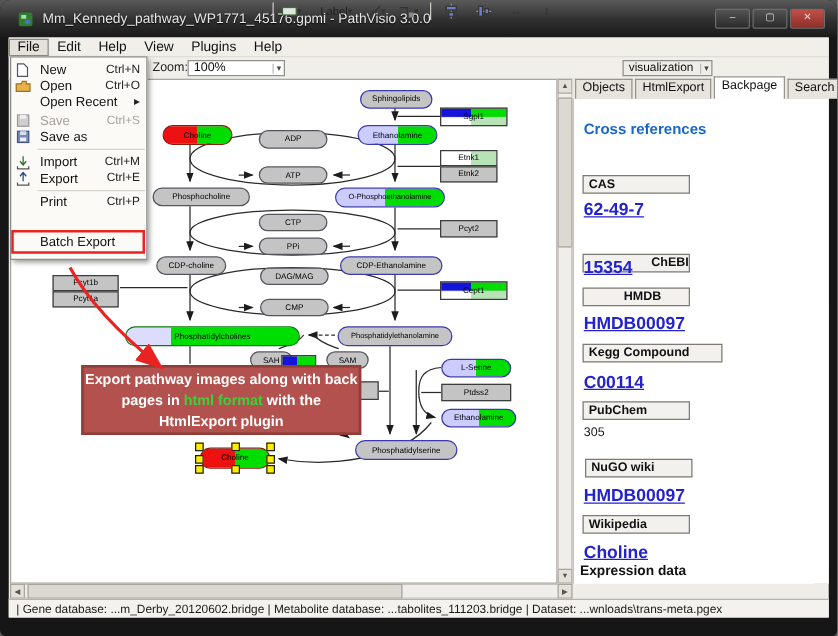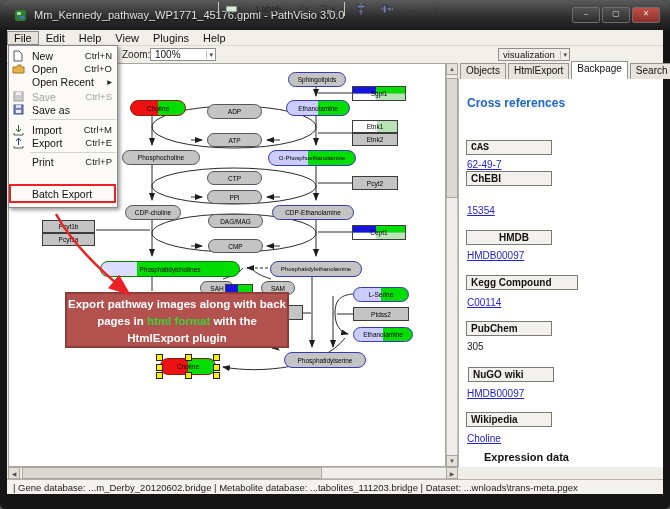--- a/index.html
+++ b/index.html
@@ -64,23 +64,23 @@
   .sb-thumb{background:#dcd9d2;border:1px solid #a9a69f;}
   
   .sidebar{left:458px;top:63px;width:205px;height:404px;background:#fff;border-left:1px solid #b3b0aa;z-index:6;}
   .tabsrow{left:458px;top:63px;width:205px;height:16px;background:#eceae4;display:flex;align-items:flex-end;z-index:7;}
   .tab{font-size:10px;color:#111;border:1px solid #97948e;border-bottom:none;background:#e6e4dd;
        padding:1px 5px;margin-left:2px;height:13px;}
   .tab.active{background:#fff;font-weight:normal;height:15px;}
   .sb-head{position:absolute;font-size:12px;font-weight:bold;color:#1a66c8;z-index:8;}
   .refbox{position:absolute;width:86px;height:15px;background:#f2f1ee;border:1px solid #7d7a74;z-index:8;
           font-size:10px;font-weight:bold;color:#111;padding:1px 0 0 4px;box-sizing:border-box;}
-  .reflink{position:absolute;font-size:10px;font-weight:normal;color:#2323cc;text-decoration:underline;z-index:8;}
+  .reflink{position:absolute;font-size:14px;font-weight:bold;color:#2323cc;text-decoration:underline;z-index:8;}
   .refplain{position:absolute;font-size:10px;color:#222;z-index:8;}
-  .sb-foot{position:absolute;font-size:11px;font-weight:bold;color:#111;z-index:8;margin-left:20px;}
+  .sb-foot{position:absolute;font-size:11px;font-weight:bold;color:#111;z-index:8;}
   
   .statusbar{left:7px;top:479px;width:656px;height:15px;background:#f3f2ef;border-top:1px solid #b5b2ac;
              font-size:9.5px;color:#1a1a1a;display:flex;align-items:center;padding-left:6px;z-index:6;}
   svg.topsvg{left:0;top:0;width:670px;height:509px;z-index:70;pointer-events:none;}
 </style>
 </head>
 <body>
 
 <div class="screen">
 
@@ -104,21 +104,21 @@
     <span class="pressed">File</span>
     <span>Edit</span>
     <span>Help</span>
     <span>View</span>
     <span>Plugins</span>
     <span>Help</span>
   </div>
 
   <div class="abs toolbar"></div>
   <span class="abs tb-label" style="left:122px;top:49px;">Zoom:</span>
-  <div class="abs combo" style="left:150px;top:48px;width:66px;height:13px;">
+  <div class="abs combo" style="left:150px;top:48px;width:78px;height:13px;">
     <span>100%</span>
     <span class="car">▾</span>
   </div>
   <div class="abs tb-sep" style="left:218px;"></div>
   <div class="abs tb-btn" style="left:224px;">
     <svg width="13" height="10">
         <rect x="1" y="2" width="11" height="6" fill="#dfe8df" stroke="#446644"></rect>
       </svg>
     <span class="caret">▾</span>
   </div>
@@ -274,23 +274,23 @@
   <div class="abs sidebar"></div>
   <div class="abs tabsrow">
     <span class="tab">Objects</span>
     <span class="tab">HtmlExport</span>
     <span class="tab active">Backpage</span>
     <span class="tab">Search</span>
 
   </div>
   <div class="sb-head" style="left:467px;top:96px;">Cross references</div>
 
-  <div class="refbox" style="left:466px;top:140px;font-family:Liberation Mono, monospace;">CAS</div>
+  <div class="refbox" style="left:466px;top:140px;">CAS</div>
   <div class="reflink" style="left:467px;top:159px;">62-49-7</div>
-  <div class="refbox" style="left:466px;top:171px;">ChEBI</div>
+  <div class="refbox" style="left:466px;top:203px;text-align:right;">ChEBI</div>
   <div class="reflink" style="left:467px;top:205px;">15354</div>
   <div class="refbox" style="left:466px;top:230px;padding-left:32px;">HMDB</div>
   <div class="reflink" style="left:467px;top:250px;">HMDB00097</div>
   <div class="refbox" style="left:466px;top:275px;width:112px;">Kegg Compound</div>
   <div class="reflink" style="left:467px;top:297px;">C00114</div>
   <div class="refbox" style="left:466px;top:321px;">PubChem</div>
   <div class="refplain" style="left:467px;top:341px;">305</div>
   <div class="refbox" style="left:452px;top:367px;margin-left:16px;">NuGO wiki</div>
   <div class="reflink" style="left:467px;top:388px;">HMDB00097</div>
   <div class="refbox" style="left:466px;top:412px;">Wikipedia</div>

